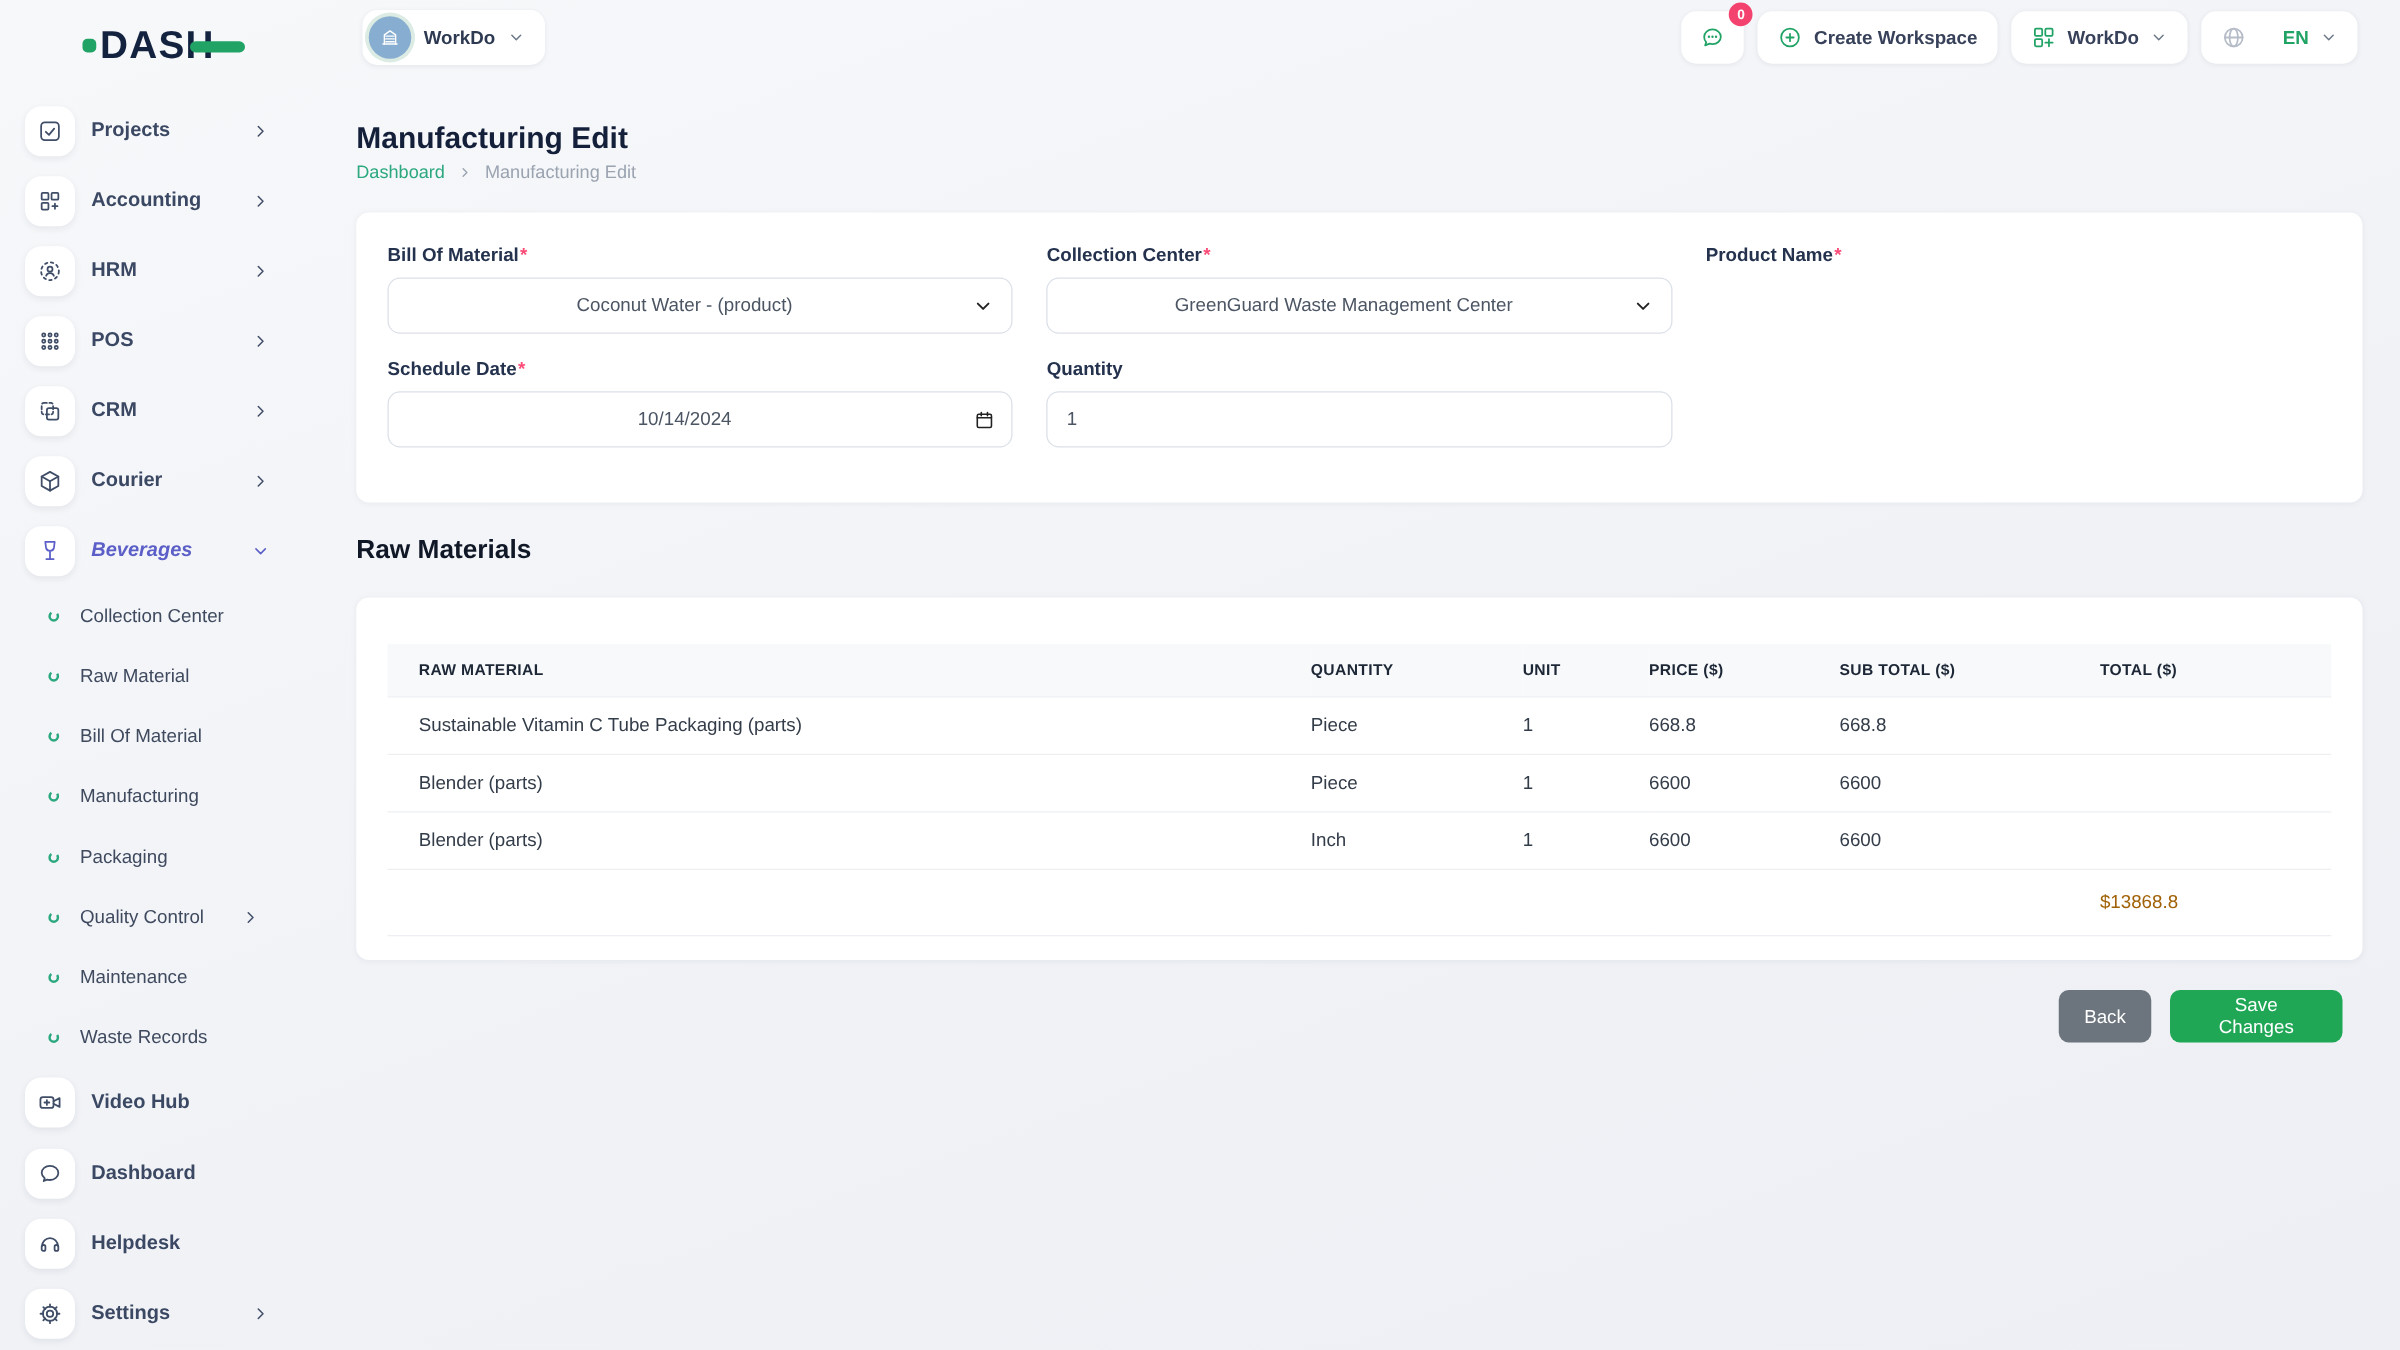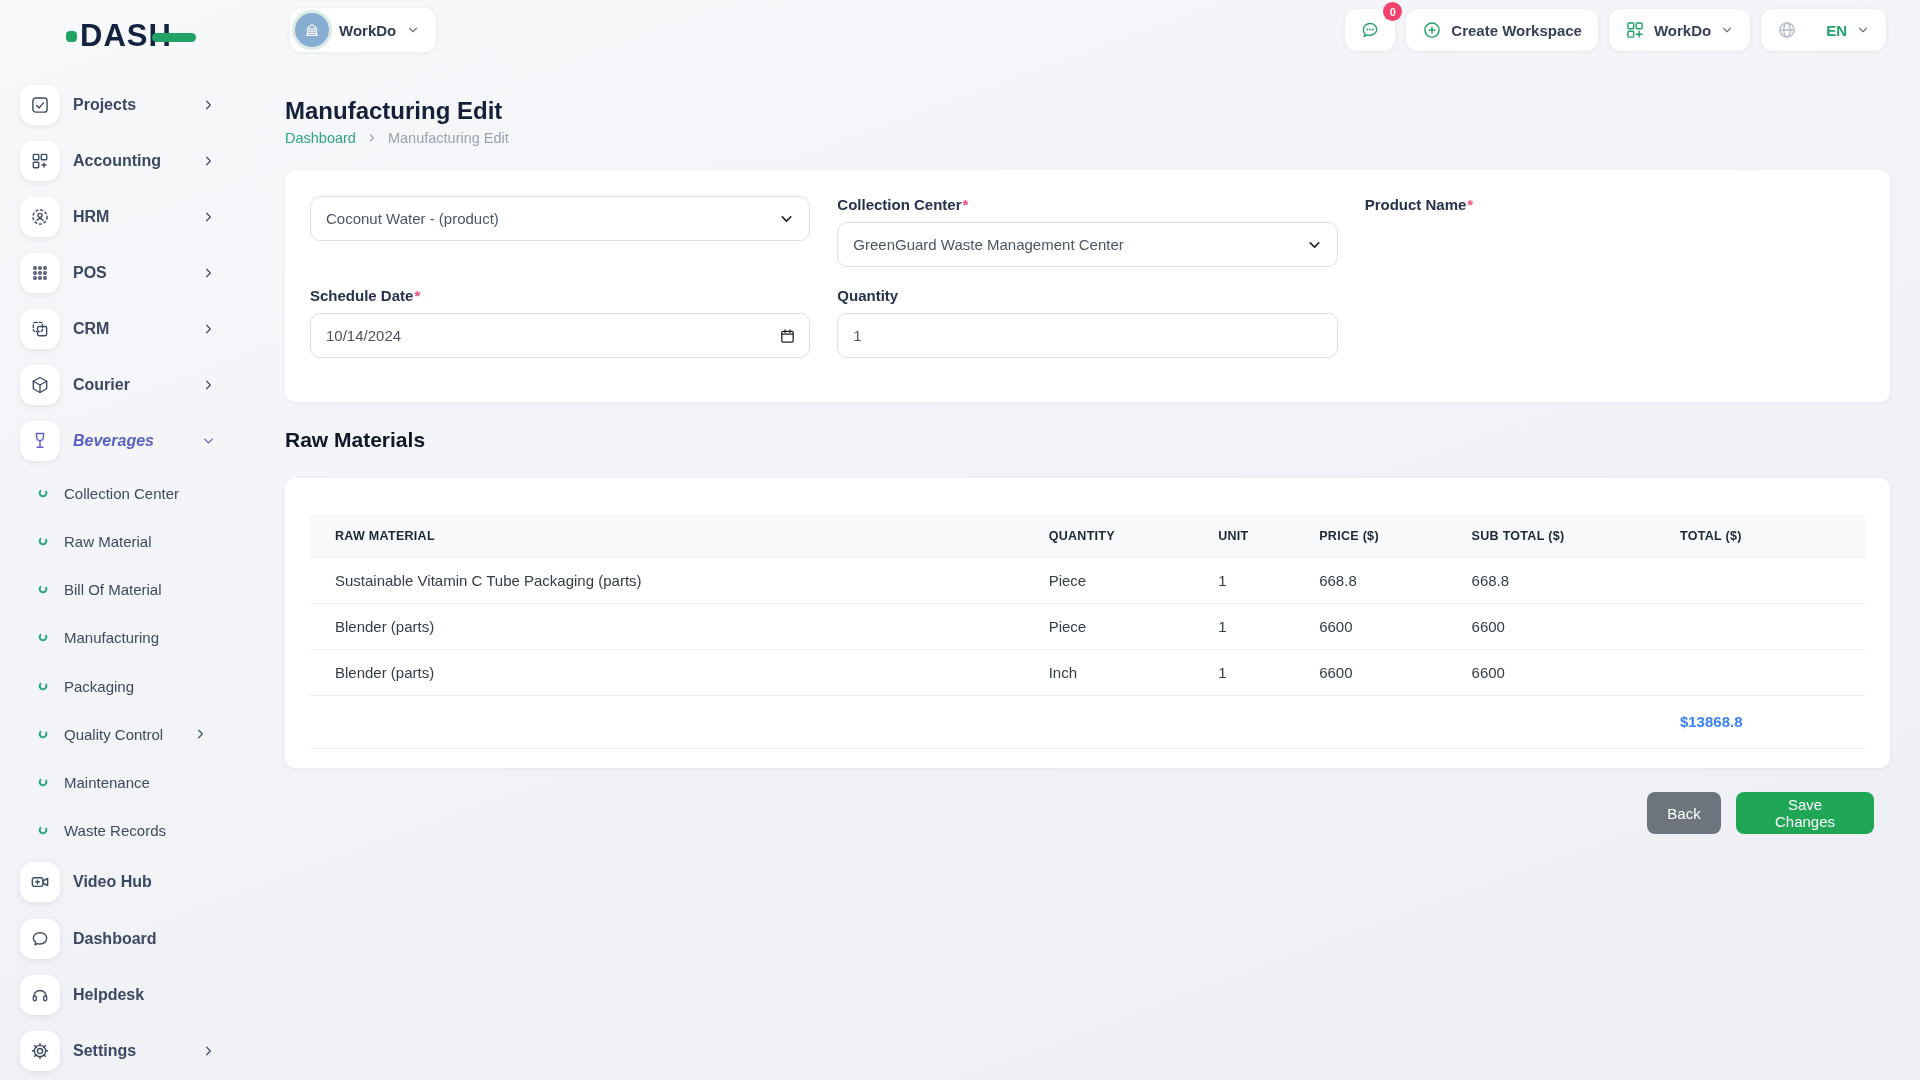--- a/index.html
+++ b/index.html
@@ -65,38 +65,38 @@
   .crumb-sep{ width:12px; height:12px; stroke:var(--muted); fill:none; stroke-width:2.2; stroke-linecap:round; stroke-linejoin:round; }
   .crumb-current{ color:var(--muted); }
 
   .card{ position:absolute; left:285px; width:1605px; background:#fff; border-radius:10px;
     box-shadow:0 1px 5px rgba(25,39,70,.05); }
   .card-form{ top:170px; height:232px; padding:26px 25px; }
   .form-grid{ display:grid; grid-template-columns:1fr 1fr 1fr; column-gap:27px; row-gap:20px; }
   .field-label{ font-size:15px; font-weight:700; color:#24324e; margin-bottom:9px; }
   .req{ color:var(--asterisk); margin-left:1px; }
   .control{ position:relative; height:45px; border:1px solid var(--border); border-radius:10px; background:#fff;
-    display:flex; align-items:center; padding:0 40px 0 15px; font-size:15px; color:#4b5563; cursor:pointer; }
+    display:flex; align-items:center; padding:0 40px 0 15px; font-size:15px; color:#4b5563; cursor:pointer;justify-content:center; }
   .control .chev-select{ position:absolute; right:14px; top:50%; transform:translateY(-50%); width:17px; height:17px;
     stroke:#222; fill:none; stroke-width:2.2; stroke-linecap:round; stroke-linejoin:round; }
   .control .cal{ position:absolute; right:13px; top:50%; transform:translateY(-50%); width:17px; height:17px;
     stroke:#222; fill:none; stroke-width:1.8; stroke-linecap:round; stroke-linejoin:round; }
   input.control{ cursor:text; padding-right:15px; width:100%; outline:none; }
 
   .section-title{ position:absolute; left:285px; top:428px; font-size:21px; font-weight:700; color:#101726; }
 
   .card-table{ top:478px; height:290px; padding:37px 25px 0; }
   table.rm{ width:100%; border-collapse:collapse; table-layout:fixed; }
   table.rm col.c0{ width:47.5%; } table.rm col.c1{ width:10.9%; } table.rm col.c2{ width:6.5%; }
   table.rm col.c3{ width:9.8%; } table.rm col.c4{ width:13.4%; } table.rm col.c5{ width:11.9%; }
   table.rm th{ background:#f7f9fb; height:42px; text-align:left; font-size:12.5px; font-weight:700;
     color:#1d2736; letter-spacing:.3px; padding:0; }
   table.rm th:first-child, table.rm td:first-child{ padding-left:25px; }
   table.rm td{ height:46px; font-size:15px; color:#333c49; border-top:1px solid var(--rowline); padding:0; }
-  table.rm tfoot td{ height:53px; border-top:1px solid var(--rowline); border-bottom:1px solid var(--rowline); font-weight:700; color:#3b82f6; }
+  table.rm tfoot td{ height:53px; border-top:1px solid var(--rowline); border-bottom:1px solid var(--rowline); font-weight:400; color:#a16207; }
 
   .actions{ position:absolute; right:46px; top:792px; display:flex; gap:15px; }
   .btn{ height:42px; border:none; border-radius:8px; font-size:15px; color:#fff; cursor:pointer;
     font-family:inherit; padding:0 20px; font-weight:400; }
   .btn-back{ background:var(--back); width:74px; }
   .btn-save{ background:var(--save); width:138px; }
 </style>
 </head>
 <body>
 
@@ -369,20 +369,23 @@
   <span class="crumb-link">Dashboard</span>
   <svg class="crumb-sep" viewBox="0 0 24 24">
       <path d="M9 6l6 6-6 6"></path>
     </svg>
   <span class="crumb-current">Manufacturing Edit</span>
 </div>
 
 <div class="card card-form">
   <div class="form-grid">
     <div>
+      <div class="field-label">
+        <span>Bill Of Material</span><span class="req">*</span>
+      </div>
       <div class="control">
         <span>Coconut Water - (product)</span>
         <svg class="chev-select" viewBox="0 0 24 24">
             <path d="M6 9l6 6 6-6"></path>
           </svg>
       </div>
     </div>
 
     <div>
       <div class="field-label">

